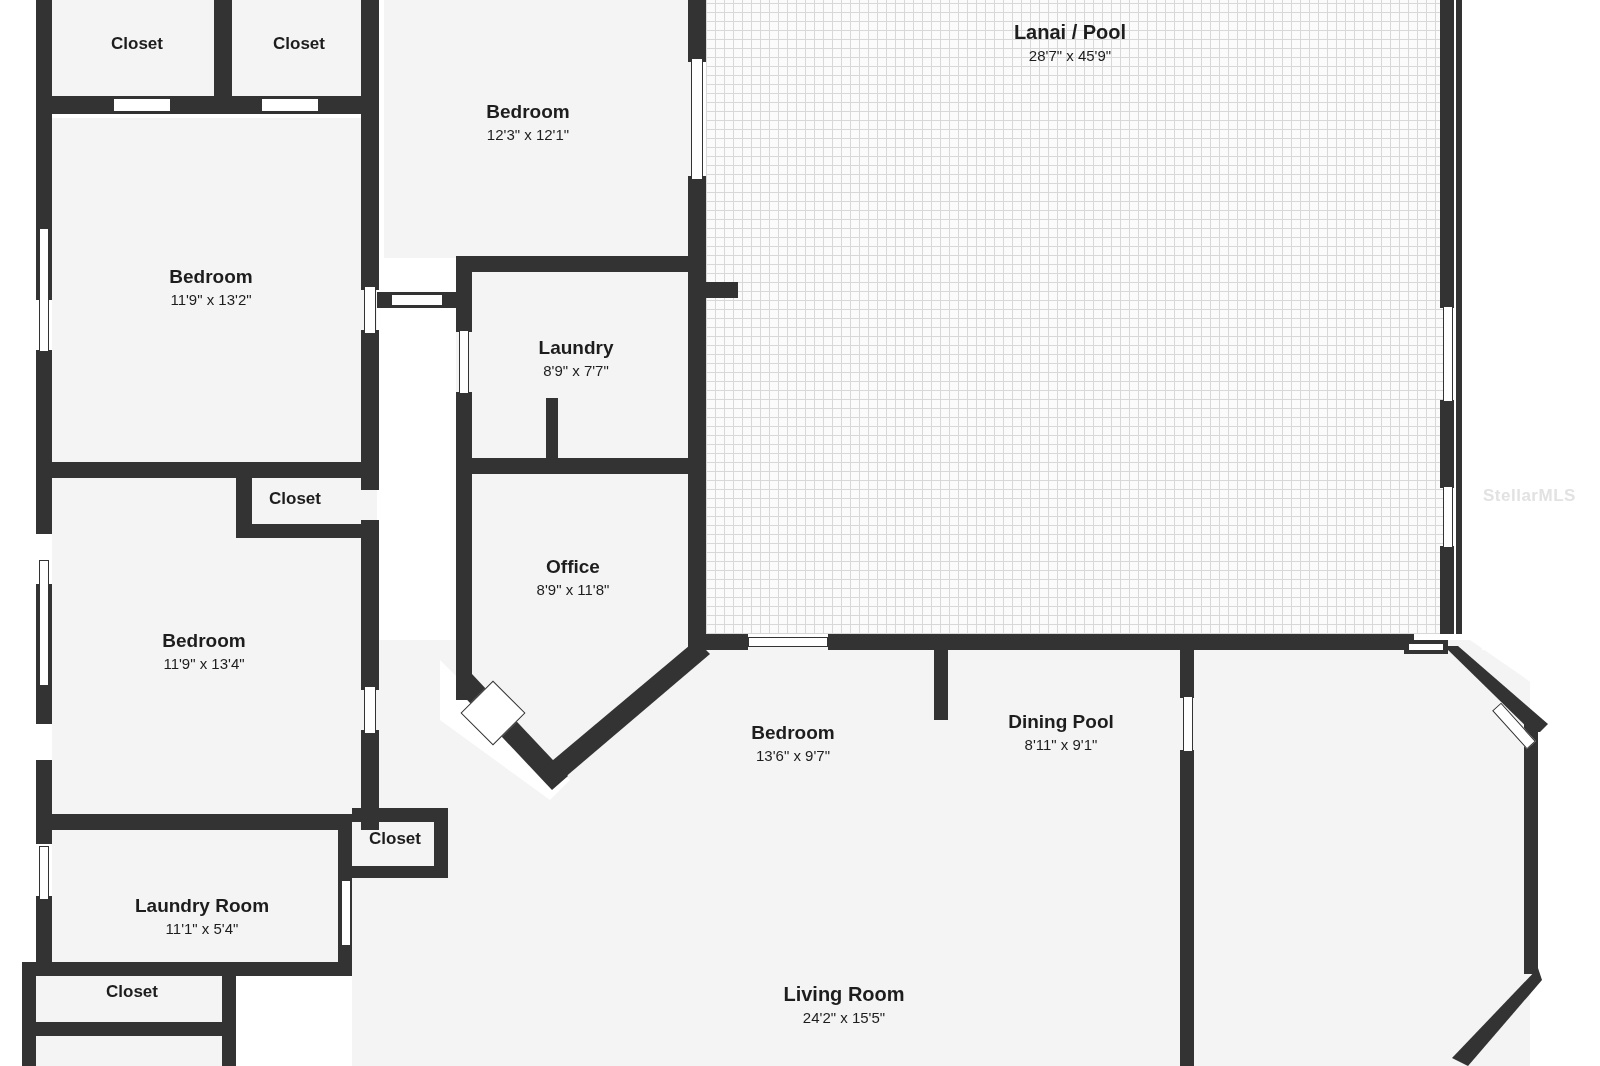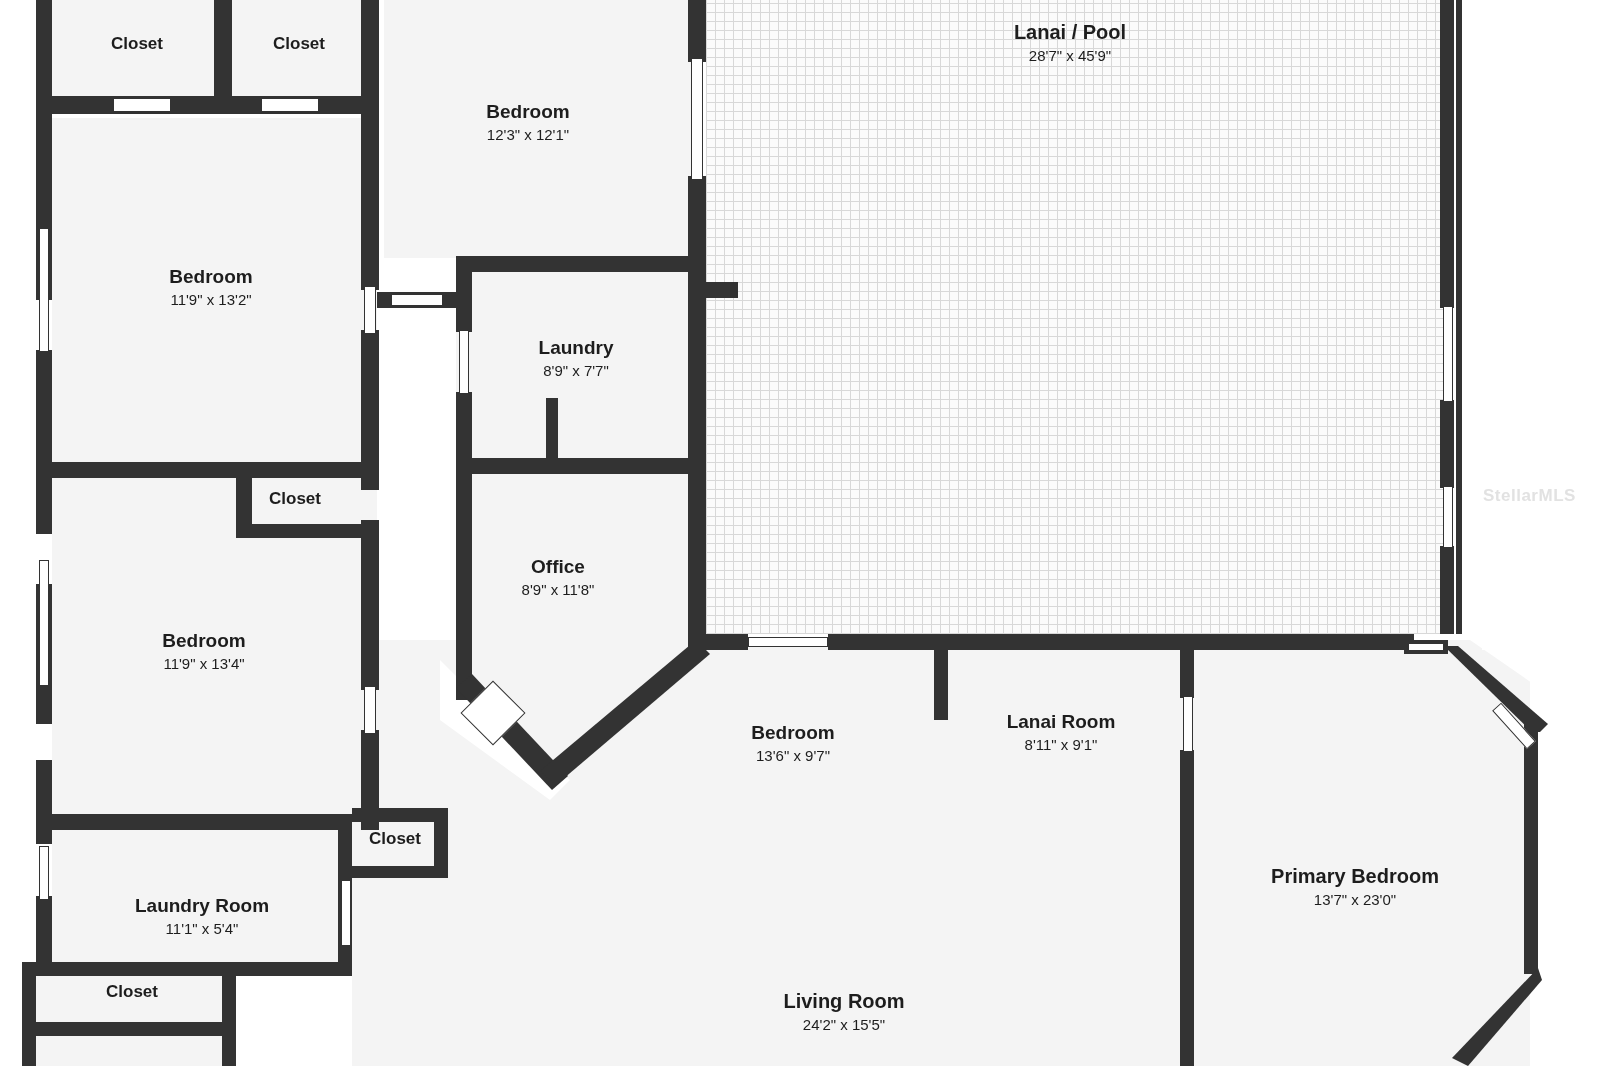--- a/index.html
+++ b/index.html
@@ -220,52 +220,48 @@
     <span class="dim">11'9" x 13'2"</span>
   </div>
   <div class="label" style="left:576px; top:336px;">
     <span class="name">Laundry</span>
     <span class="dim">8'9" x 7'7"</span>
   </div>
   <div class="label small" style="left:295px; top:488px;">
     <span class="name">Closet</span>
     <span class="dim"></span>
   </div>
-  <div class="label" style="left:558px; top:555px;">
+  <div class="label" style="left:573px; top:555px;">
     <span class="name">Office</span>
     <span class="dim">8'9" x 11'8"</span>
   </div>
   <div class="label" style="left:204px; top:629px;">
     <span class="name">Bedroom</span>
     <span class="dim">11'9" x 13'4"</span>
   </div>
   <div class="label" style="left:793px; top:721px;">
     <span class="name">Bedroom</span>
     <span class="dim">13'6" x 9'7"</span>
   </div>
   <div class="label" style="left:1061px; top:710px;">
-    <span class="name">Lanai Room</span>
+    <span class="name">Dining Pool</span>
     <span class="dim">8'11" x 9'1"</span>
   </div>
   <div class="label small" style="left:395px; top:828px;">
     <span class="name">Closet</span>
     <span class="dim"></span>
   </div>
   <div class="label" style="left:202px; top:894px;">
     <span class="name">Laundry Room</span>
     <span class="dim">11'1" x 5'4"</span>
   </div>
-  <div class="label big" style="left:1355px; top:864px;">
-    <span class="name">Primary Bedroom</span>
-    <span class="dim">13'7" x 23'0"</span>
-  </div>
   <div class="label small" style="left:132px; top:981px;">
     <span class="name">Closet</span>
     <span class="dim"></span>
   </div>
-  <div class="label big" style="left:844px; top:982px;margin-top:7px;">
+  <div class="label big" style="left:844px; top:982px;">
     <span class="name">Living Room</span>
     <span class="dim">24'2" x 15'5"</span>
   </div>
 
   <div class="watermark" style="left:1483px; top:486px;">StellarMLS</div>
 
 </div>
 
 </body></html>

